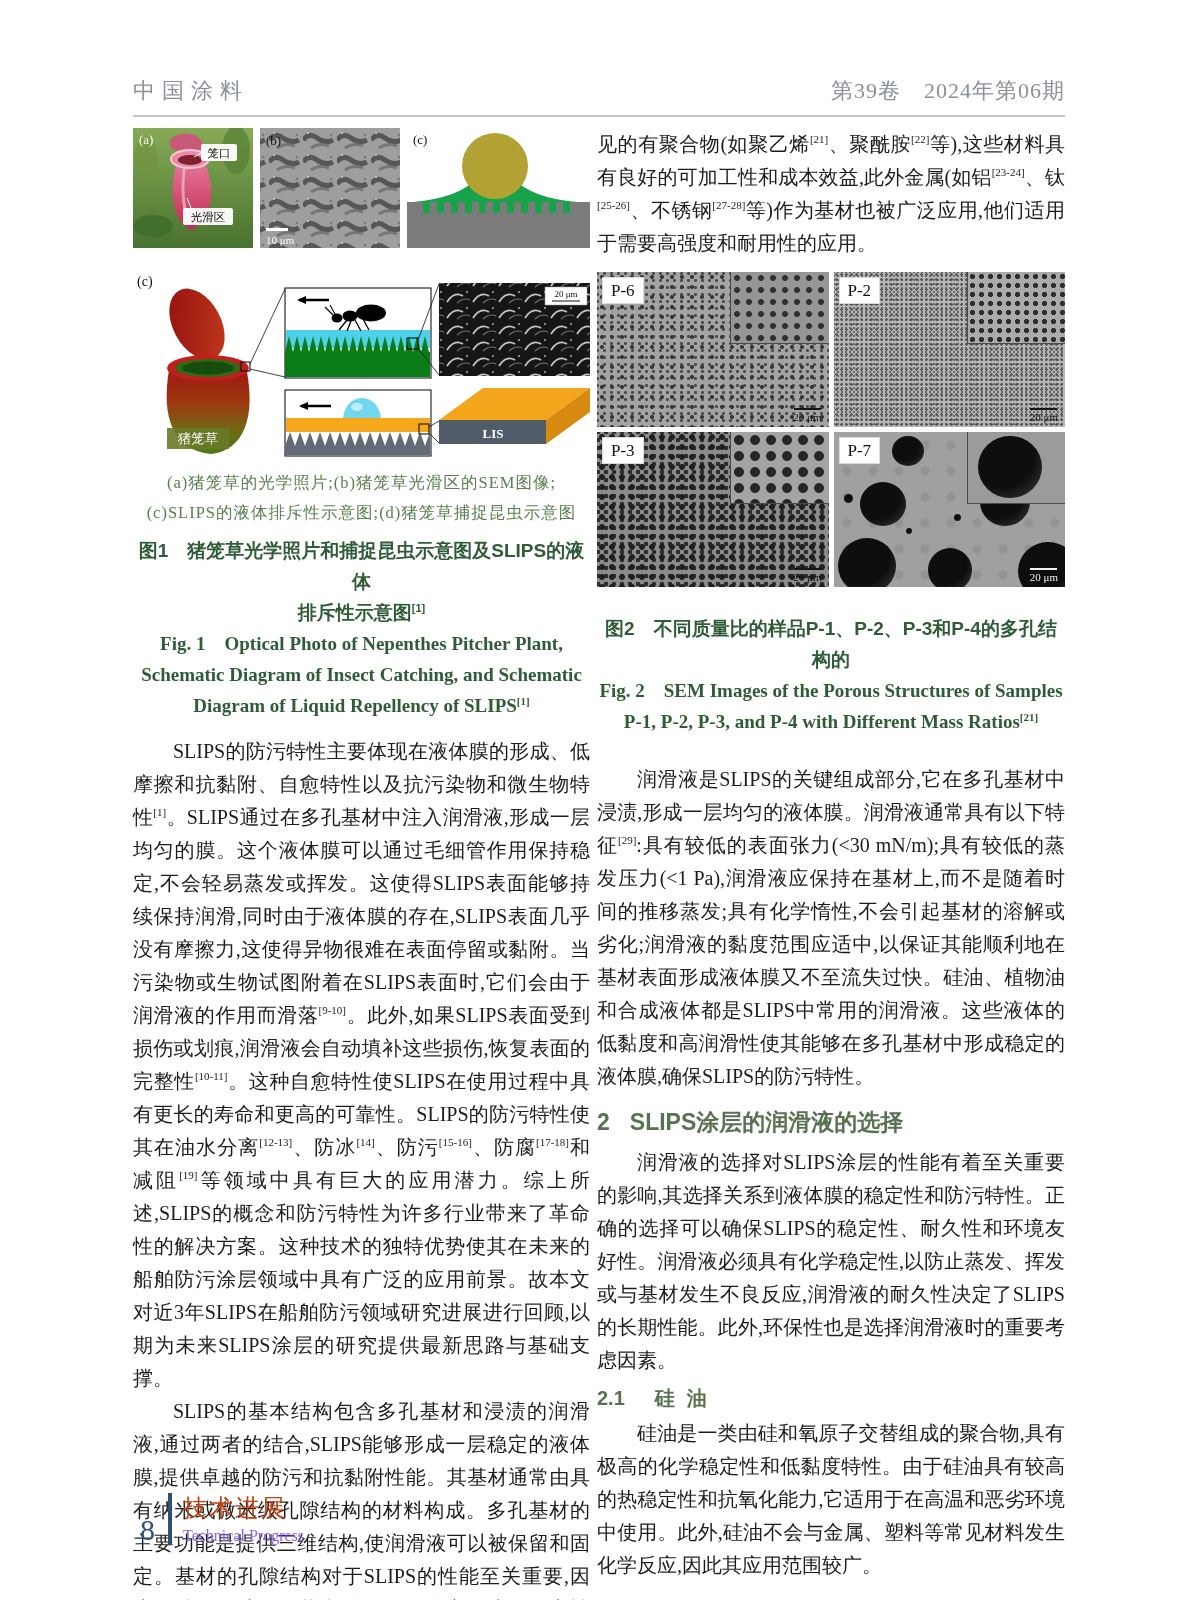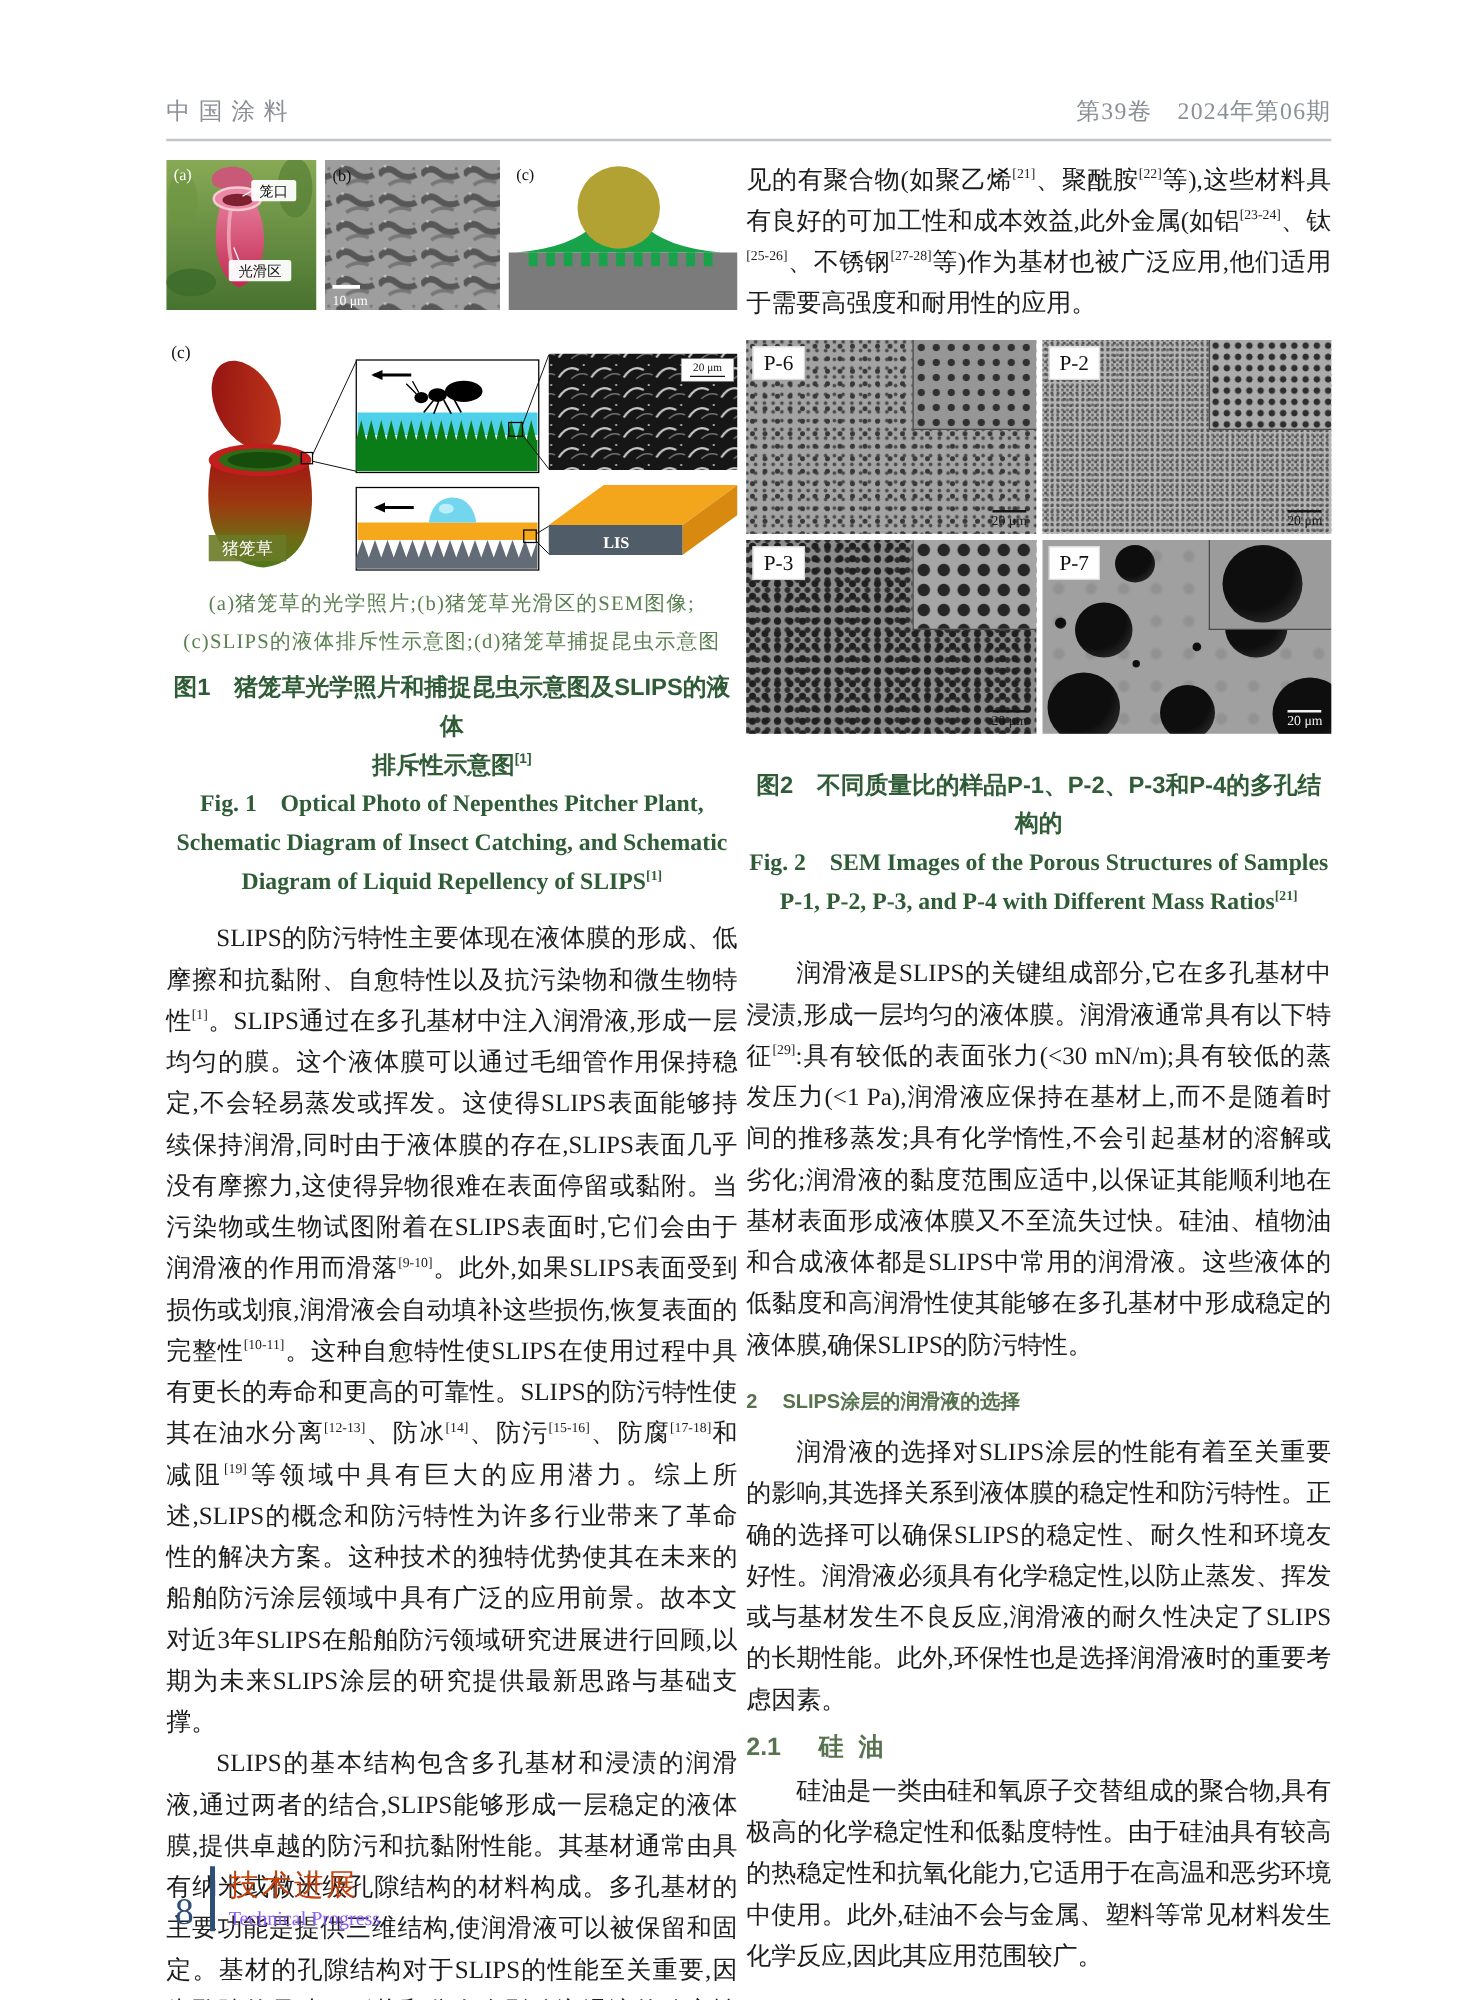--- a/index.html
+++ b/index.html
@@ -2,21 +2,21 @@
 <html><head>
 <meta charset="utf-8">
 <style>
   html,body{margin:0;padding:0;background:#ffffff;}
   #page{position:relative;width:1187px;height:1600px;background:#fff;overflow:hidden;
         font-family:"Liberation Serif","DejaVu Serif",serif;color:#1c1c1c;}
 
   
   .header{position:absolute;left:133px;top:76px;width:932px;display:flex;
           justify-content:space-between;align-items:flex-end;color:#8a9096;
-          font-size:19px;padding-bottom:9px;border-bottom:2px solid #c2c6ca;}
+          font-size:22px;padding-bottom:9px;border-bottom:2px solid #c2c6ca;}
   .header .journal{letter-spacing:7px;}
   .header .issue{letter-spacing:1px;margin-left:24px;}
 
   
   .col{position:absolute;top:128px;font-size:20px;line-height:33px;text-align:justify;}
   .col-left{left:133px;width:457px;}
   .col-right{left:597px;width:468px;}
   .para{margin:0;text-indent:2em;}
   .para.noindent{text-indent:0;}
   sup{font-size:11px;line-height:0;vertical-align:super;}
@@ -24,21 +24,21 @@
   
   .cap-small{margin-top:8px;text-align:center;color:#5a7f50;font-size:16.5px;
              line-height:30px;letter-spacing:1px;text-indent:0;}
   .fig-title-zh{text-align:center;color:#2f5c36;font-weight:bold;font-size:19px;line-height:31px;
                 font-family:"Liberation Sans","DejaVu Sans",sans-serif;margin-top:7px;text-indent:0;}
   .fig-title-en{text-align:center;color:#2f5c36;font-weight:bold;font-size:19px;line-height:31px;
                 font-family:"Liberation Serif","DejaVu Serif",serif;text-indent:0;}
 
   
   .sec-h{color:#56724e;font-family:"Liberation Sans","DejaVu Sans",sans-serif;font-weight:bold;
-         font-size:16px;line-height:30px;margin:14px 0 9px;text-align:left;text-indent:0;}
+         font-size:23px;line-height:30px;margin:14px 0 9px;text-align:left;text-indent:0;}
   .sec-h .sec-no{margin-right:20px;}
   .subsec-h{color:#56724e;font-family:"Liberation Sans","DejaVu Sans",sans-serif;font-weight:bold;
             font-size:20px;line-height:28px;margin:7px 0 5px;text-align:left;text-indent:0;}
   .subsec-h .sec-no{margin-right:30px;}
   .subsec-h .sp{letter-spacing:12px;}
 
   
   .fig2-grid{display:grid;grid-template-columns:1fr 1fr;gap:5px;margin-top:12px;}
   .sem-panel{position:relative;height:155px;overflow:hidden;}
   .panel-chip{position:absolute;top:5px;left:5px;background:#fff;padding:0 8px;font-size:17px;

